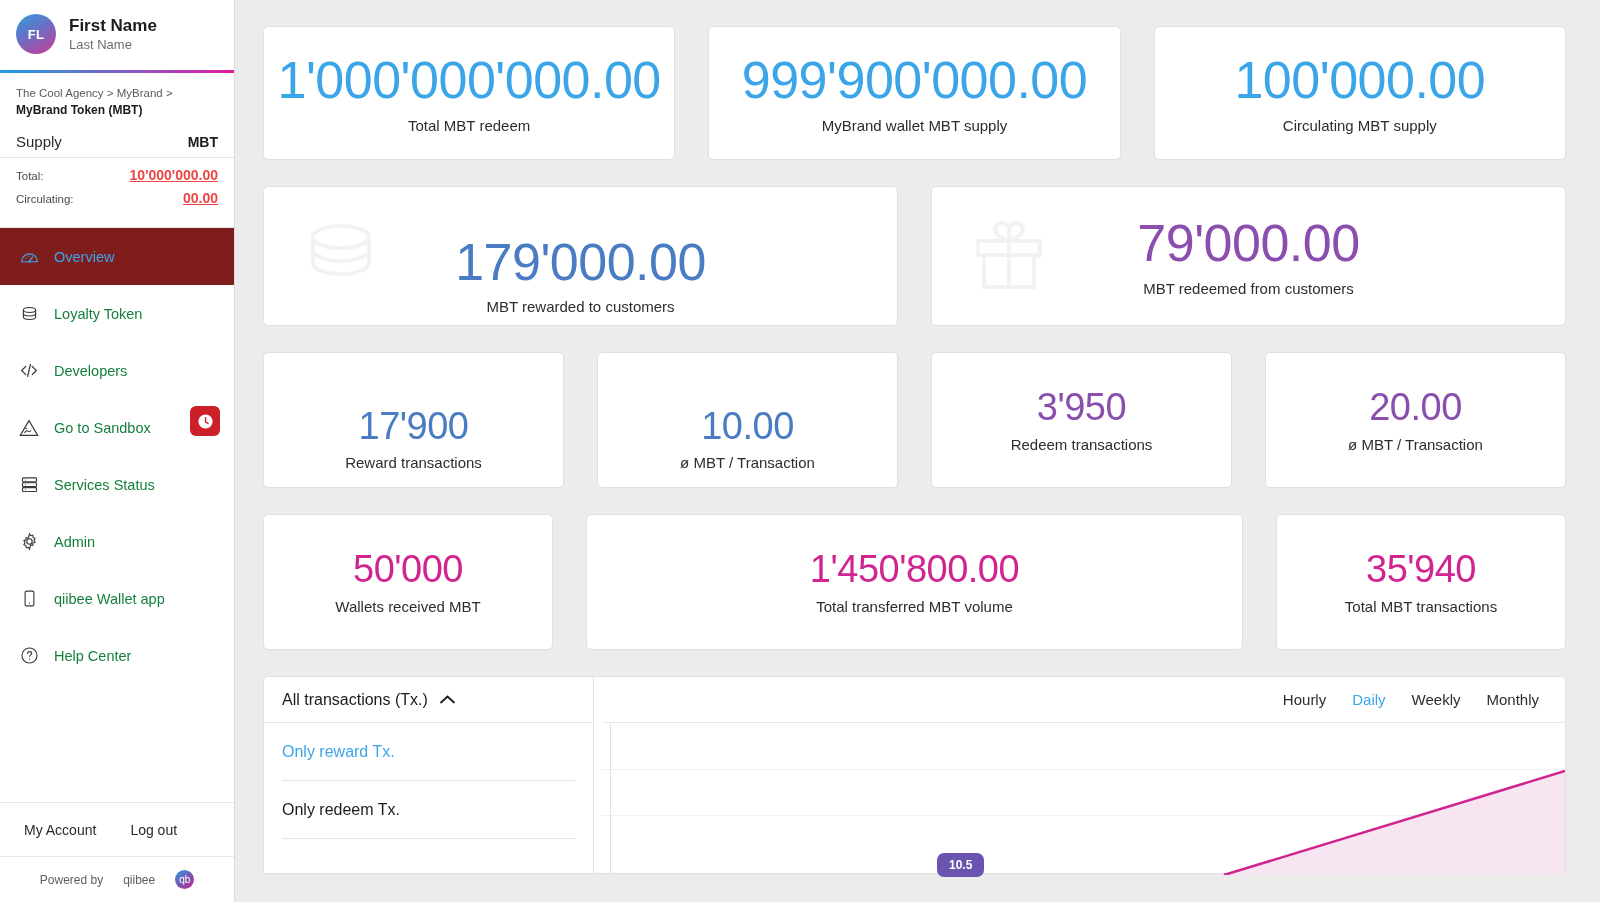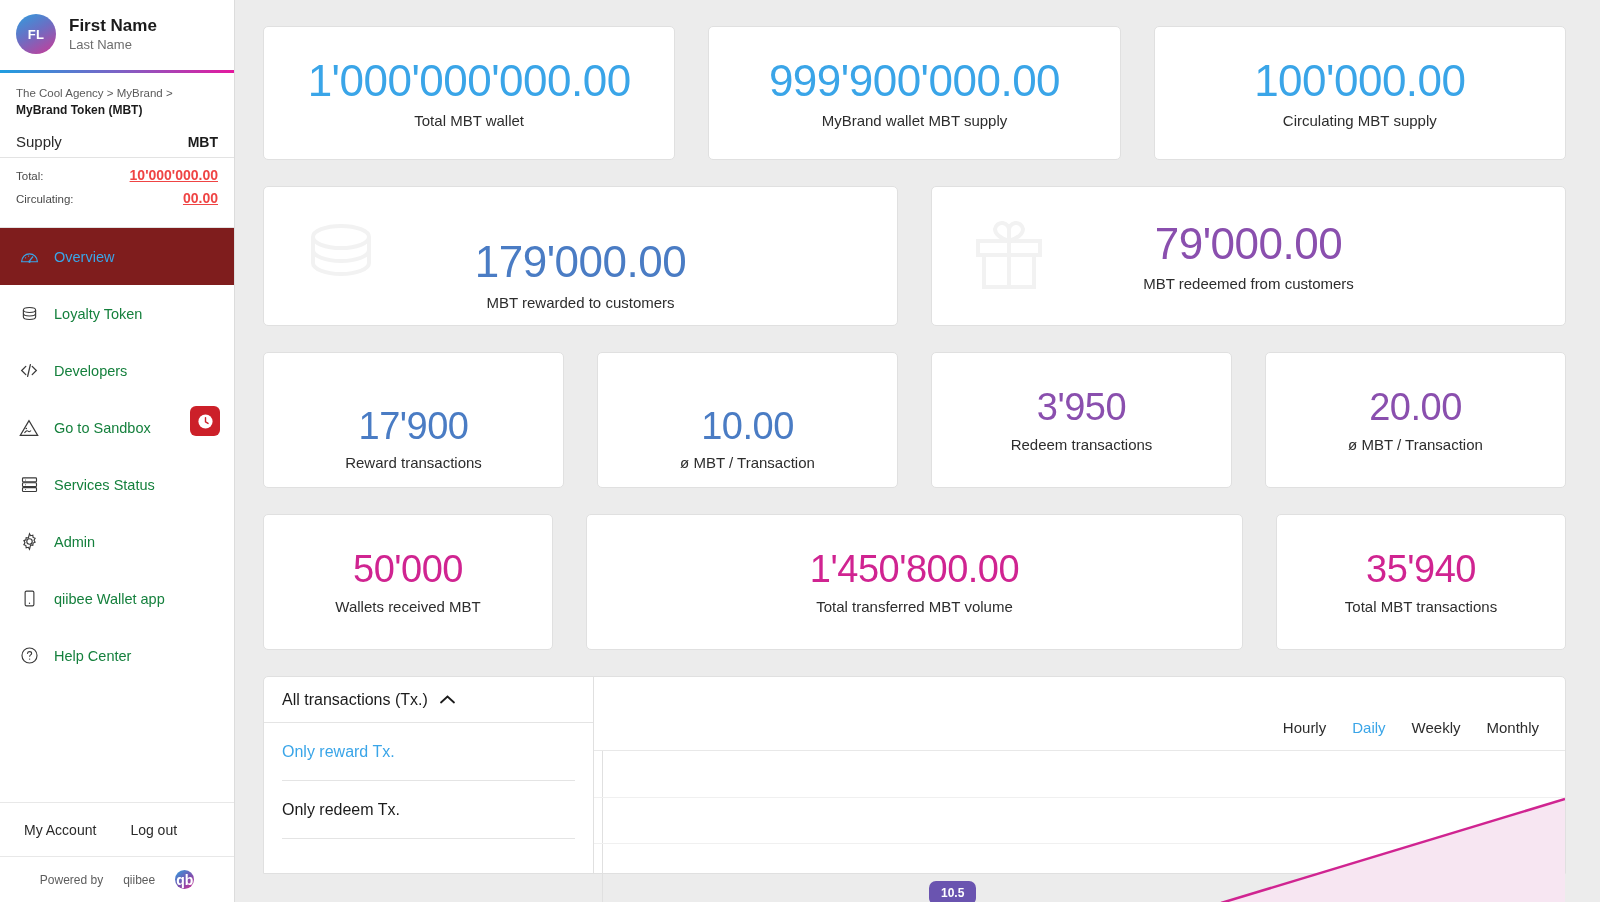--- a/index.html
+++ b/index.html
@@ -87,40 +87,40 @@
   }
   .account-row span { cursor: pointer; }
   .powered {
     height: 46px; border-top: 1px solid #e8e8e8;
     display: flex; align-items: center; justify-content: center; gap: 20px;
     font-size: 12px; color: #5d5d5d;
   }
   .qb-mark {
     width: 19px; height: 19px; border-radius: 50%;
     background: linear-gradient(140deg, #2f9ede 0%, #7b52b0 55%, #d12b92 100%);
-    color: #fff; font-size: 14px; font-weight: bold;
+    color: #fff; font-size: 10px; font-weight: normal;
     display: flex; align-items: center; justify-content: center;
   }
 
   
   .main {
     flex: 1 1 auto; height: 902px;
     background: #ececec;
     padding: 26px 34px 0 28px;
     overflow: hidden;
   }
   .row { display: flex; gap: 33px; margin-bottom: 26px; }
   .card {
     background: #fff; border: 1px solid #e0e0e0; border-radius: 5px;
     display: flex; flex-direction: column;
     align-items: center; justify-content: center;
     position: relative; overflow: hidden;
   }
   .card .num {
-    font-size: 44px; font-weight: 400; line-height: 1.1;
+    font-size: 52px; font-weight: 400; line-height: 1.1;
     letter-spacing: -0.5px;
   }
   .card .cap { font-size: 15px; color: #2d2d2d; margin-top: 7px; }
   .r1 .card { flex: 1 1 0; height: 134px; }
   .r2 .card { flex: 1 1 0; height: 140px; flex-direction: row; }
   .r2 .icon-wrap {
     position: absolute; left: 34px; top: 50%; transform: translateY(-50%);
     opacity: 1;
   }
   .r2 .txt { display: flex; flex-direction: column; align-items: center; width: 100%; }
@@ -133,20 +133,21 @@
   .blue   { color: #3aa5e8; }
   .blue2  { color: #4a7cc4; margin-top: 37px; }
   .purple { color: #8a4fae; }
   .pink   { color: #d02491; }
 
   
   .panel {
     display: flex; background: #fff;
     border: 1px solid #e0e0e0; border-top-left-radius: 5px; border-top-right-radius: 5px;
     height: 198px;
+    gap: 8px;
   }
   .dropdown {
     width: 330px; min-width: 330px;
     border-right: 1px solid #e0e0e0;
     display: flex; flex-direction: column;
   }
   .dd-head {
     display: flex; align-items: center; gap: 11px;
     height: 46px; padding: 0 18px;
     font-size: 16px; color: #1b1b1b;
@@ -159,21 +160,20 @@
     margin: 0 18px; border-bottom: 1px solid #e4e4e4;
     padding-left: 0; cursor: pointer;
   }
   .dd-opt.sel { color: #3aa5e8; }
   .chart-area { flex: 1 1 auto; position: relative; }
   .tabs {
     display: flex; justify-content: flex-end; align-items: center; gap: 26px;
     height: 46px; padding: 0 26px 0 0;
     font-size: 15px; color: #2d2d2d;
     border-bottom: 1px solid #e8e8e8;
-    margin-top: 28px;
   }
   .tabs span { cursor: pointer; }
   .tabs span.act { color: #3aa5e8; }
   .plot { position: relative; height: 152px; }
   .gridline { position: absolute; left: 0; right: 0; height: 1px; background: #f0f0f0; }
   .yaxis { position: absolute; left: 8px; top: 0; bottom: 0; width: 1px; background: #e0e0e0; }
   .tooltip-pill {
     position: absolute; left: 335px; bottom: -2px;
     background: #6a54b0; color: #fff;
     border-radius: 7px; padding: 5px 12px;
@@ -335,21 +335,21 @@
       <span class="qb-mark">qb</span>
     </div>
 
   </aside>
 
   <main class="main">
 
     <div class="row r1">
       <div class="card">
         <div class="num blue">1'000'000'000.00</div>
-        <div class="cap">Total MBT wallet</div>
+        <div class="cap">Total MBT redeem</div>
       </div>
       <div class="card">
         <div class="num blue">999'900'000.00</div>
         <div class="cap">MyBrand wallet MBT supply</div>
       </div>
       <div class="card">
         <div class="num blue">100'000.00</div>
         <div class="cap">Circulating MBT supply</div>
       </div>
     </div>

